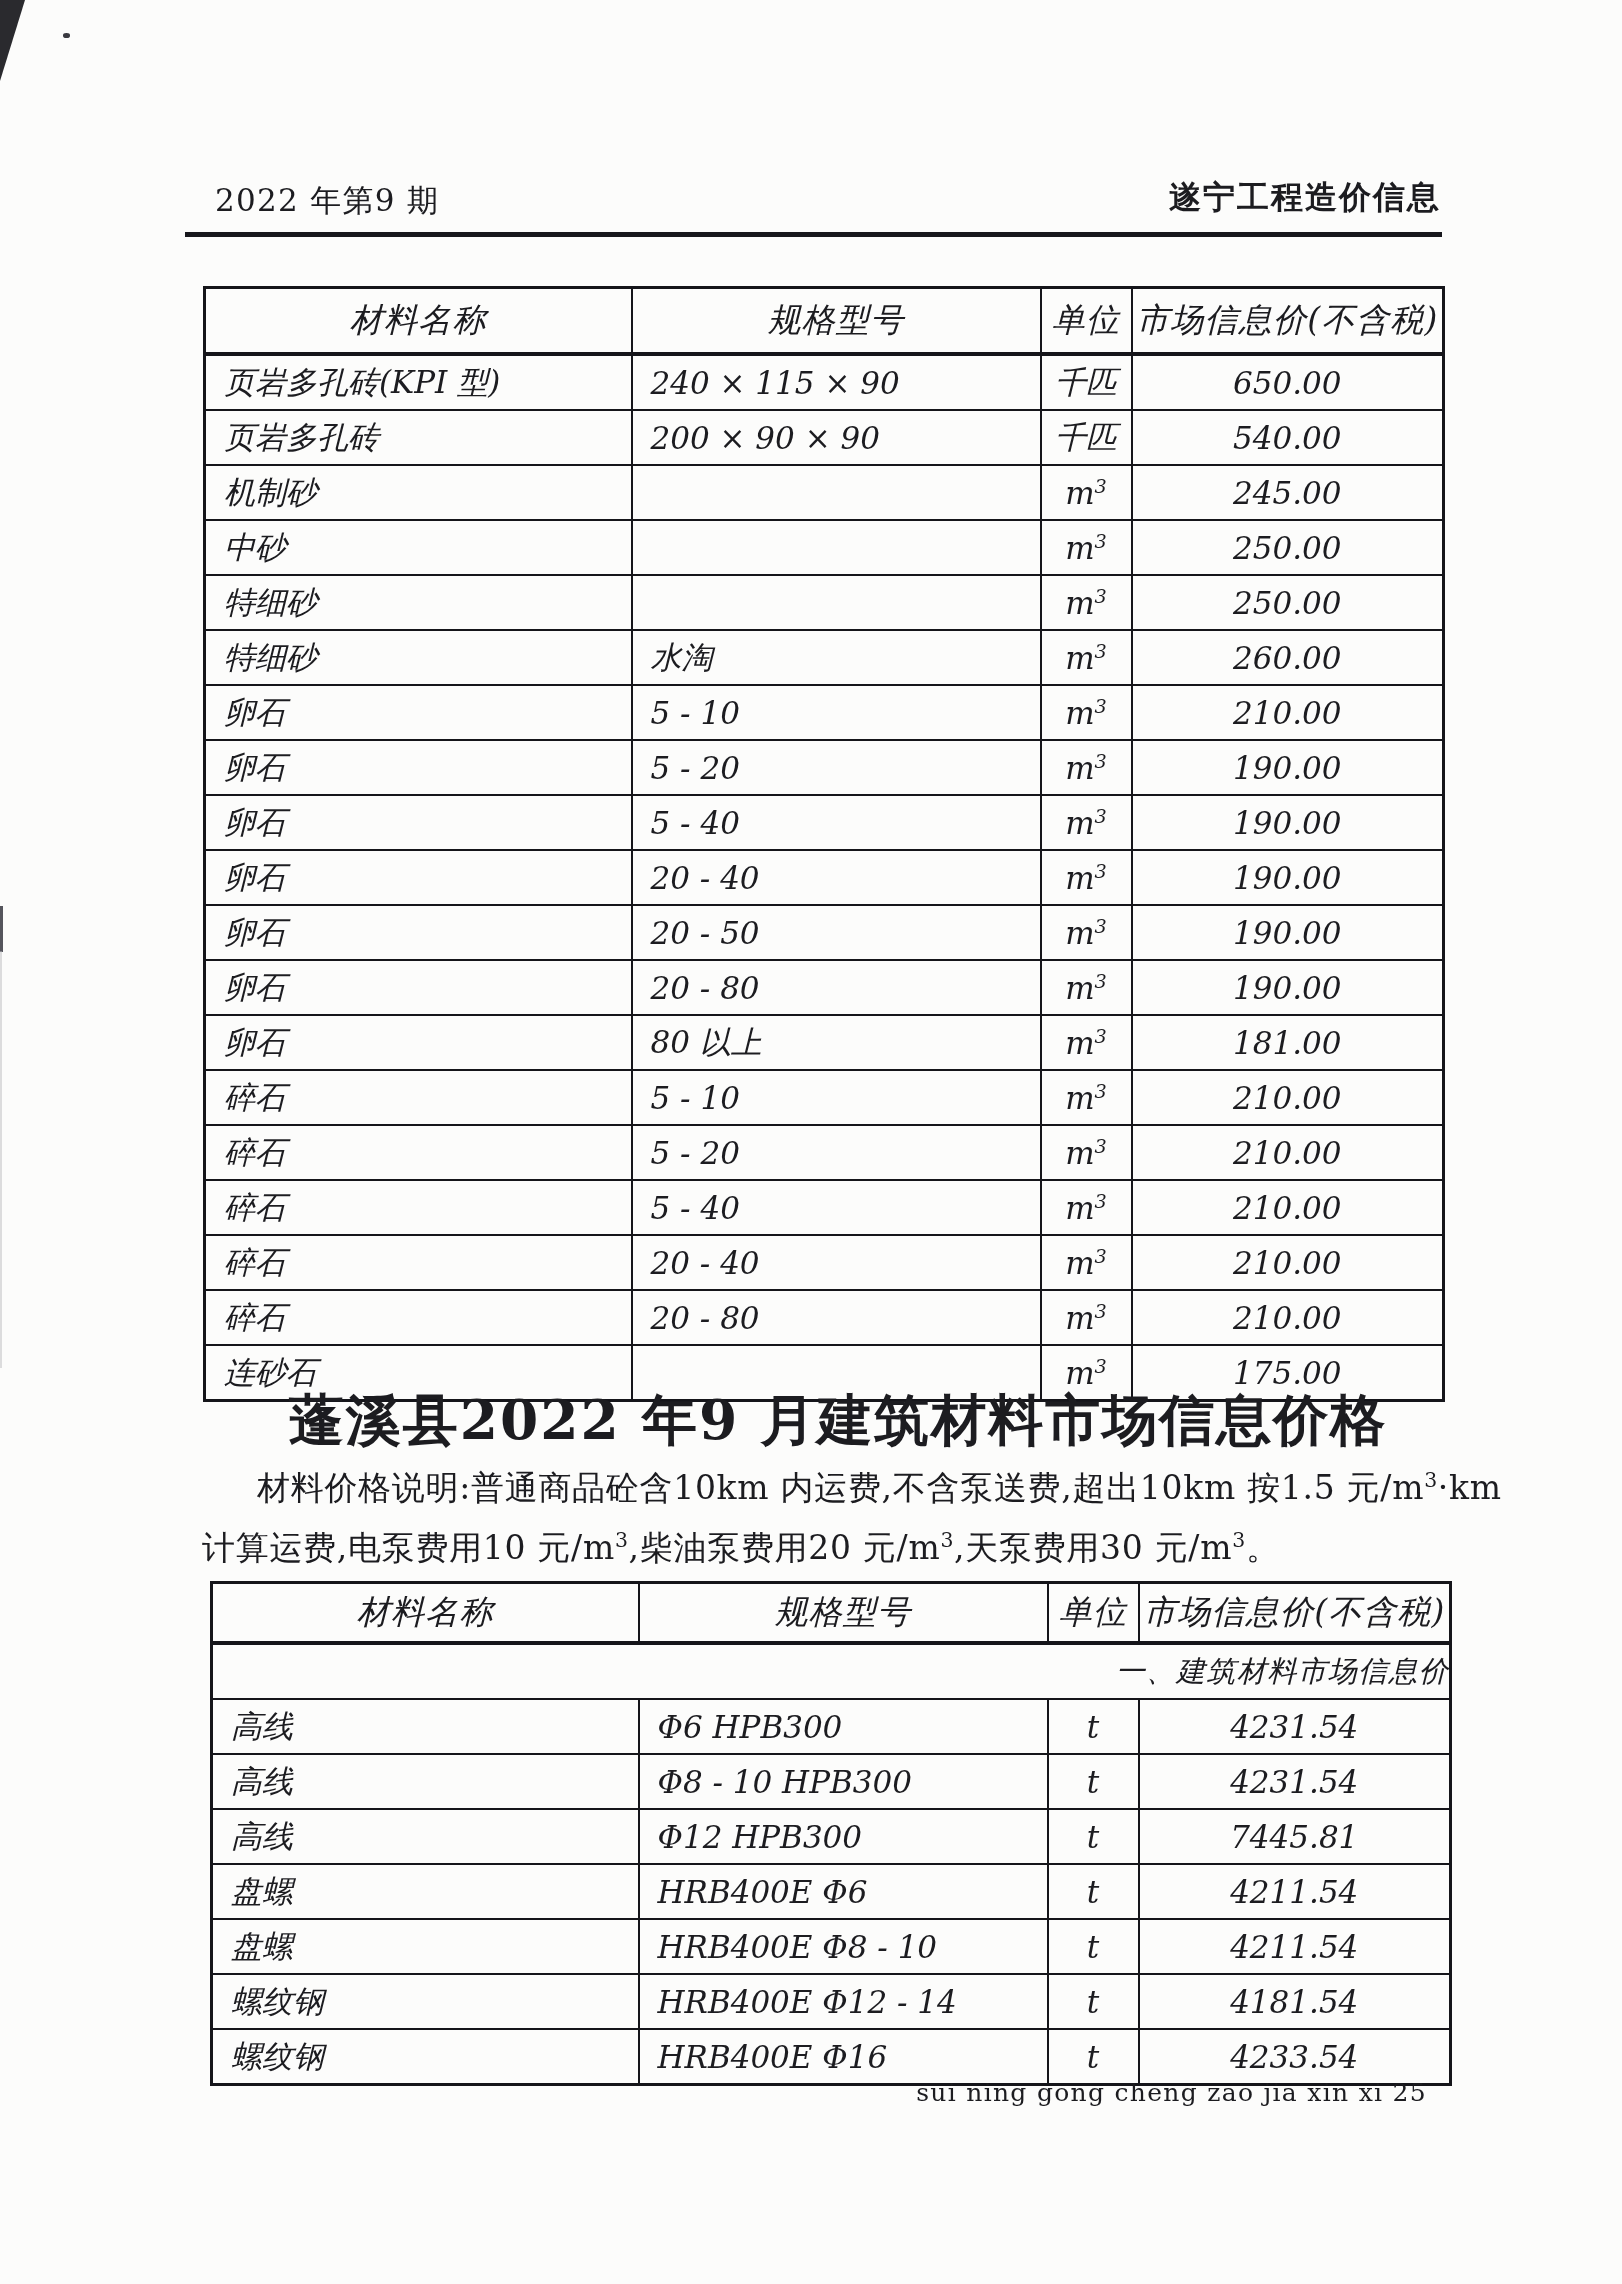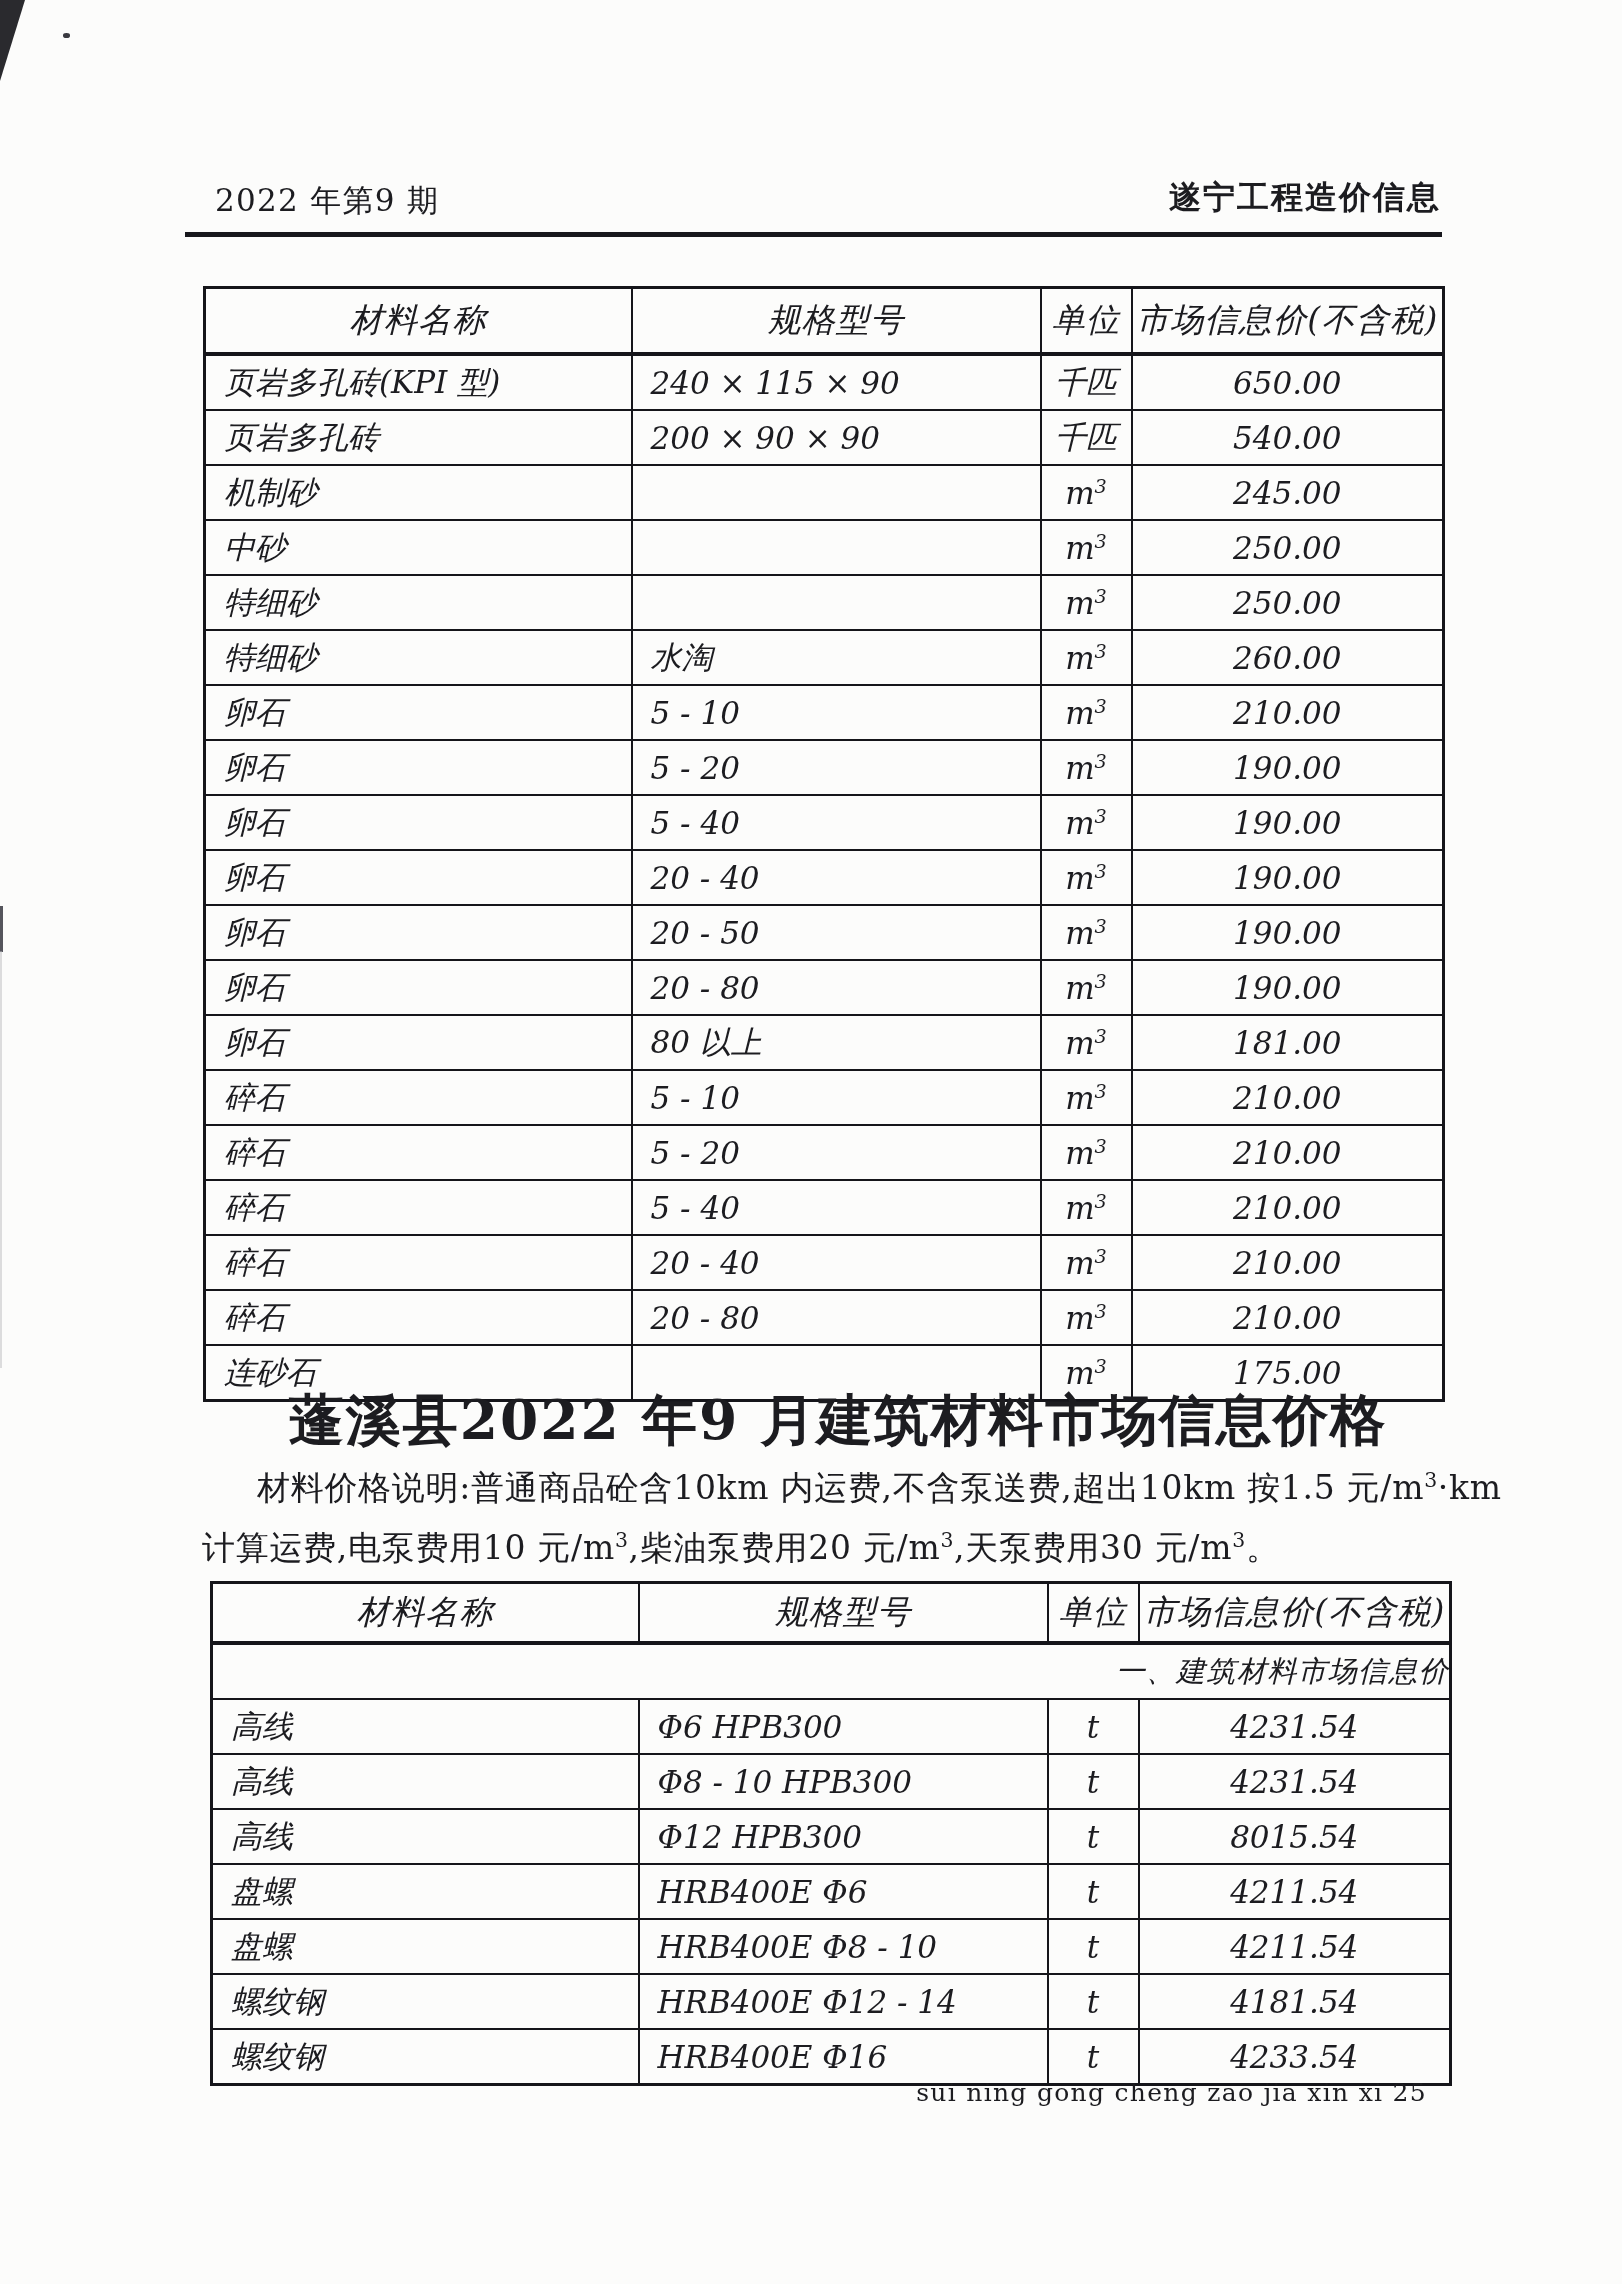--- a/index.html
+++ b/index.html
@@ -218,21 +218,21 @@
     <tr>
           <td class="c1">高线</td>
           <td class="c2">Φ8 - 10 HPB300</td>
           <td class="c3">t</td>
           <td class="c4">4231.54</td>
         </tr>
     <tr>
           <td class="c1">高线</td>
           <td class="c2">Φ12 HPB300</td>
           <td class="c3">t</td>
-          <td class="c4">8015.54</td>
+          <td class="c4">7445.81</td>
         </tr>
     <tr>
           <td class="c1">盘螺</td>
           <td class="c2">HRB400E Φ6</td>
           <td class="c3">t</td>
           <td class="c4">4211.54</td>
         </tr>
     <tr>
           <td class="c1">盘螺</td>
           <td class="c2">HRB400E Φ8 - 10</td>

